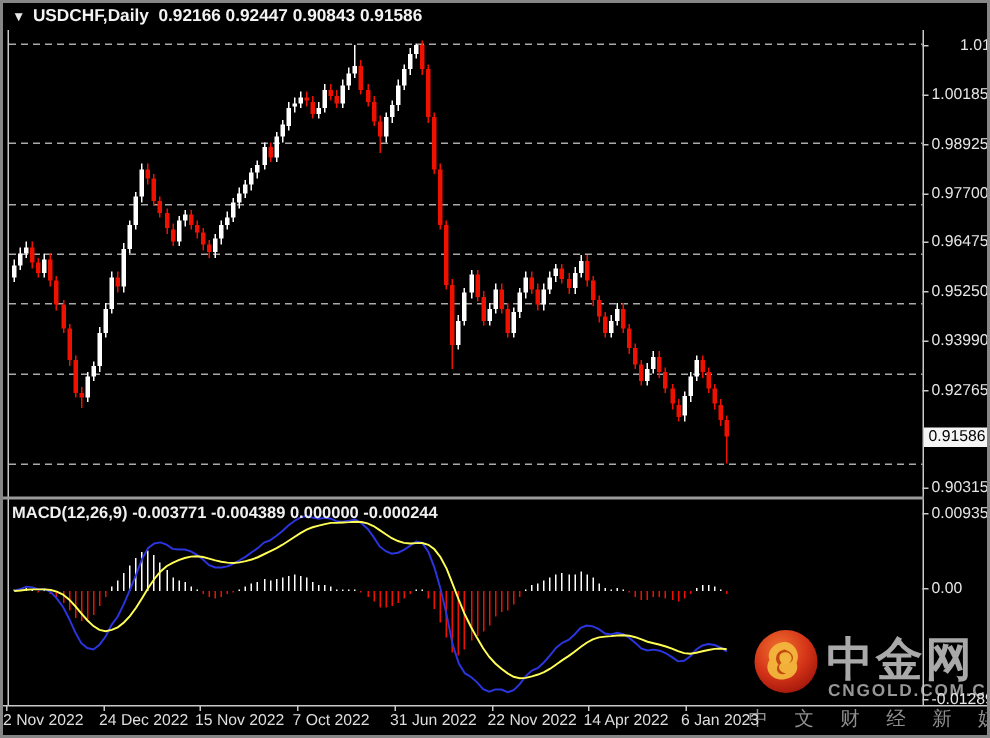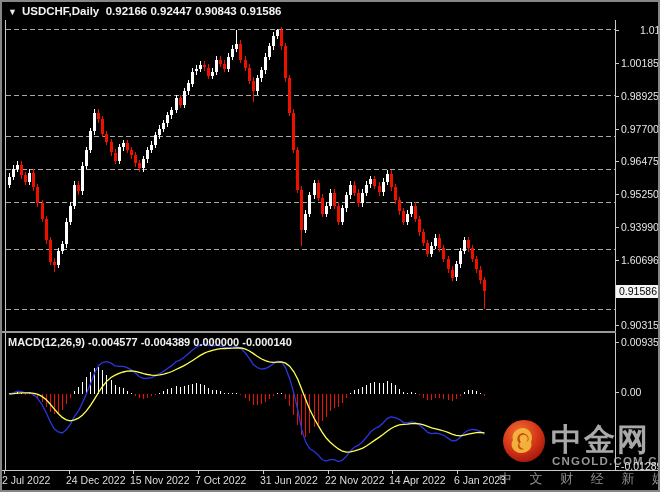--- a/index.html
+++ b/index.html
@@ -298,27 +298,27 @@
     <div class="px-label" style="position: absolute; left: 621px; top: 90px;">0.98925</div>
     <div class="tick" style="position: absolute; left: 615px; top: 129px; width: 4px; height: 1px;"></div>
     <div class="px-label" style="position: absolute; left: 621px; top: 123px;">0.97700</div>
     <div class="tick" style="position: absolute; left: 615px; top: 161px; width: 4px; height: 1px;"></div>
     <div class="px-label" style="position: absolute; left: 621px; top: 155px;">0.96475</div>
     <div class="tick" style="position: absolute; left: 615px; top: 194px; width: 4px; height: 1px;"></div>
     <div class="px-label" style="position: absolute; left: 621px; top: 188px;">0.95250</div>
     <div class="tick" style="position: absolute; left: 615px; top: 227px; width: 4px; height: 1px;"></div>
     <div class="px-label" style="position: absolute; left: 621px; top: 221px;">0.93990</div>
     <div class="tick" style="position: absolute; left: 615px; top: 260px; width: 4px; height: 1px;"></div>
-    <div class="px-label" style="position: absolute; left: 621px; top: 254px;">1.60696</div>
+    <div class="px-label" style="position: absolute; left: 621px; top: 254px;">0.92765</div>
     <div class="tick" style="position: absolute; left: 615px; top: 325px; width: 4px; height: 1px;"></div>
     <div class="px-label" style="position: absolute; left: 621px; top: 319px;">0.90315</div>
   </div>
 <div id="date-axis" class="abs">
     <div class="tick" style="position: absolute; left: 4px; top: 470px; width: 1px; height: 4px;"></div>
-    <div class="dt-label" style="position: absolute; left: 2px; top: 474px;">2 Jul 2022</div>
+    <div class="dt-label" style="position: absolute; left: 2px; top: 474px;">2 Nov 2022</div>
     <div class="tick" style="position: absolute; left: 69px; top: 470px; width: 1px; height: 4px;"></div>
     <div class="dt-label" style="position: absolute; left: 66px; top: 474px;">24 Dec 2022</div>
     <div class="tick" style="position: absolute; left: 133px; top: 470px; width: 1px; height: 4px;"></div>
     <div class="dt-label" style="position: absolute; left: 130px; top: 474px;">15 Nov 2022</div>
     <div class="tick" style="position: absolute; left: 198px; top: 470px; width: 1px; height: 4px;"></div>
     <div class="dt-label" style="position: absolute; left: 195px; top: 474px;">7 Oct 2022</div>
     <div class="tick" style="position: absolute; left: 263px; top: 470px; width: 1px; height: 4px;"></div>
     <div class="dt-label" style="position: absolute; left: 260px; top: 474px;">31 Jun 2022</div>
     <div class="tick" style="position: absolute; left: 328px; top: 470px; width: 1px; height: 4px;"></div>
     <div class="dt-label" style="position: absolute; left: 325px; top: 474px;">22 Nov 2022</div>
@@ -458,21 +458,21 @@
 
 <svg id="lines-svg" width="660" height="492">
   <polyline id="macd-line" fill="none" stroke="#2b35e0" stroke-width="1.3" points="9.5,394.0 13.6,392.7 17.6,391.1 21.7,391.6 25.7,393.0 29.8,392.7 33.9,394.8 37.9,398.9 42.0,404.6 46.0,412.3 50.1,421.4 54.2,428.8 58.2,432.0 62.3,433.0 66.3,429.8 70.4,424.4 74.5,416.4 78.5,411.0 82.6,402.6 86.6,393.3 90.7,383.2 94.8,372.4 98.8,365.3 102.9,362.3 106.9,361.6 111.0,363.1 115.1,365.9 119.1,366.3 123.2,366.3 127.2,367.6 131.3,369.9 135.4,373.1 139.4,376.8 143.5,378.3 147.5,378.3 151.6,377.6 155.7,375.7 159.7,373.5 163.8,371.1 167.8,368.2 171.9,365.4 176.0,361.7 180.0,360.2 184.1,357.3 188.1,354.1 192.2,350.3 196.3,347.3 200.3,344.9 204.4,344.0 208.4,345.1 212.5,345.9 216.6,345.2 220.6,345.8 224.7,347.7 228.7,347.8 232.8,347.2 236.9,346.4 240.9,348.8 245.0,352.5 249.0,357.9 253.1,364.3 257.2,367.5 261.2,369.1 265.3,368.5 269.3,366.6 273.4,363.8 277.5,361.1 281.5,361.9 285.6,367.9 289.6,378.4 293.7,392.6 297.8,410.1 301.8,429.9 305.9,442.4 309.9,448.8 314.0,451.3 318.1,454.9 322.1,459.5 326.2,461.1 330.2,459.6 334.3,459.7 338.4,461.5 342.4,460.1 346.5,456.1 350.5,450.7 354.6,447.0 358.7,445.2 362.7,441.5 366.8,436.8 370.8,431.8 374.9,428.5 379.0,426.6 383.0,423.0 387.1,418.6 391.1,417.0 395.2,417.6 399.3,419.4 403.3,422.3 407.4,422.9 411.4,421.9 415.5,422.8 419.6,425.3 423.6,428.6 427.7,432.4 431.7,433.7 435.8,433.1 439.9,433.8 443.9,435.5 448.0,438.1 452.0,440.9 456.1,440.5 460.2,437.5 464.2,433.0 468.3,430.3 472.3,429.4 476.4,430.0 480.5,431.7 484.5,434.4"></polyline>
   <polyline id="signal-line" fill="none" stroke="#ffff55" stroke-width="1.3" points="9.5,394.0 13.6,393.7 17.6,393.2 21.7,392.9 25.7,392.9 29.8,392.9 33.9,393.3 37.9,394.4 42.0,396.4 46.0,399.6 50.1,404.0 54.2,408.9 58.2,413.5 62.3,417.4 66.3,419.9 70.4,420.8 74.5,419.9 78.5,418.2 82.6,415.0 86.6,410.7 90.7,405.2 94.8,398.6 98.8,392.0 102.9,386.0 106.9,381.1 111.0,377.5 115.1,375.2 119.1,373.4 123.2,372.0 127.2,371.1 131.3,370.9 135.4,371.3 139.4,372.4 143.5,373.6 147.5,374.5 151.6,375.1 155.7,375.3 159.7,374.9 163.8,374.1 167.8,373.0 171.9,371.5 176.0,369.5 180.0,367.6 184.1,365.6 188.1,363.3 192.2,360.7 196.3,358.0 200.3,355.4 204.4,353.1 208.4,351.5 212.5,350.4 216.6,349.4 220.6,348.6 224.7,348.5 228.7,348.3 232.8,348.1 236.9,347.8 240.9,348.0 245.0,348.9 249.0,350.7 253.1,353.4 257.2,356.2 261.2,358.8 265.3,360.7 269.3,361.9 273.4,362.3 277.5,362.1 281.5,362.0 285.6,363.2 289.6,366.2 293.7,371.5 297.8,379.2 301.8,389.4 305.9,400.0 309.9,409.7 314.0,418.0 318.1,425.4 322.1,432.2 326.2,438.0 330.2,442.3 334.3,445.8 338.4,448.9 342.4,451.2 346.5,452.2 350.5,451.9 354.6,450.9 358.7,449.7 362.7,448.1 366.8,445.8 370.8,443.0 374.9,440.1 379.0,437.4 383.0,434.5 387.1,431.3 391.1,428.5 395.2,426.3 399.3,424.9 403.3,424.4 407.4,424.1 411.4,423.7 415.5,423.5 419.6,423.8 423.6,424.8 427.7,426.3 431.7,427.8 435.8,428.8 439.9,429.8 443.9,431.0 448.0,432.4 452.0,434.1 456.1,435.4 460.2,435.8 464.2,435.2 468.3,434.2 472.3,433.3 476.4,432.6 480.5,432.4 484.5,432.8"></polyline>
 </svg>
 
 <div id="current-tag" class="abs">0.91586</div>
 
 <div id="macd-label" class="abs">
   <span>MACD(12,26,9)</span>
-  <span>-0.004577 -0.004389 0.000000 -0.000140</span>
+  <span>-0.003771 -0.004389 0.000000 -0.000244</span>
 </div>
 
 <div id="watermark">
   <svg class="abs" style="left:502px;top:419px;" width="45" height="45">
     <defs>
       <radialGradient id="lg" cx="40%" cy="30%" r="80%">
         <stop offset="0%" stop-color="#f0712f"></stop>
         <stop offset="55%" stop-color="#d43418"></stop>
         <stop offset="100%" stop-color="#991108"></stop>
       </radialGradient>

